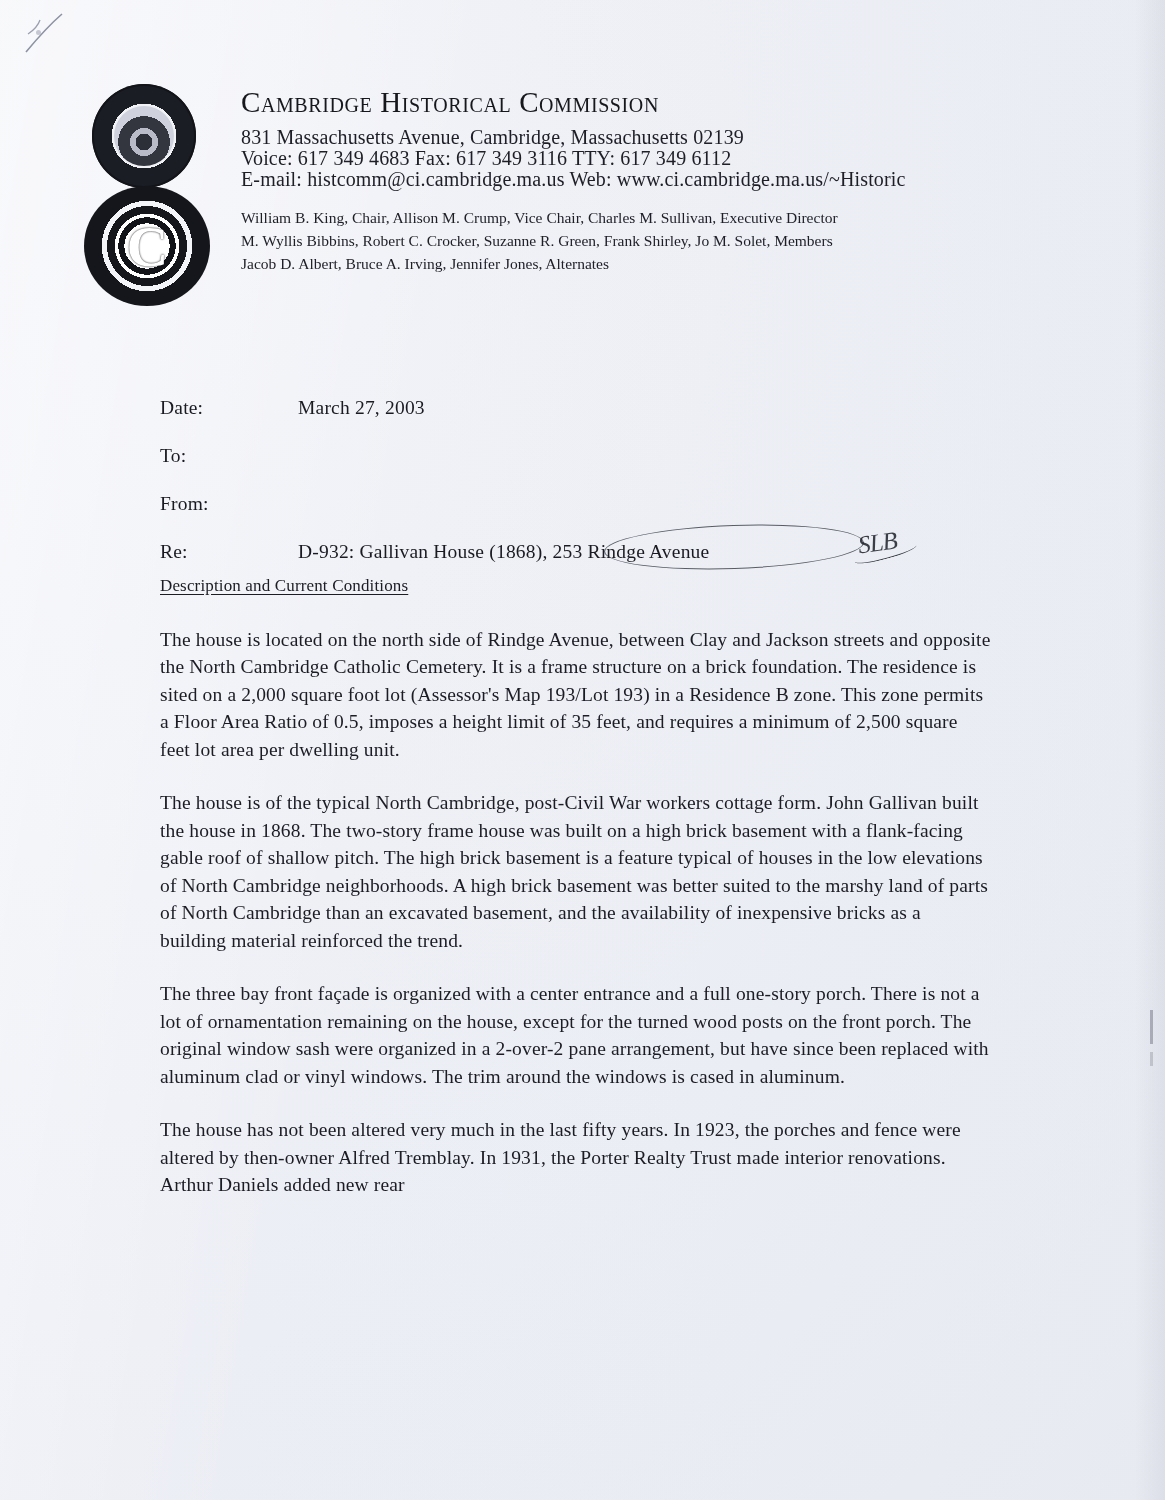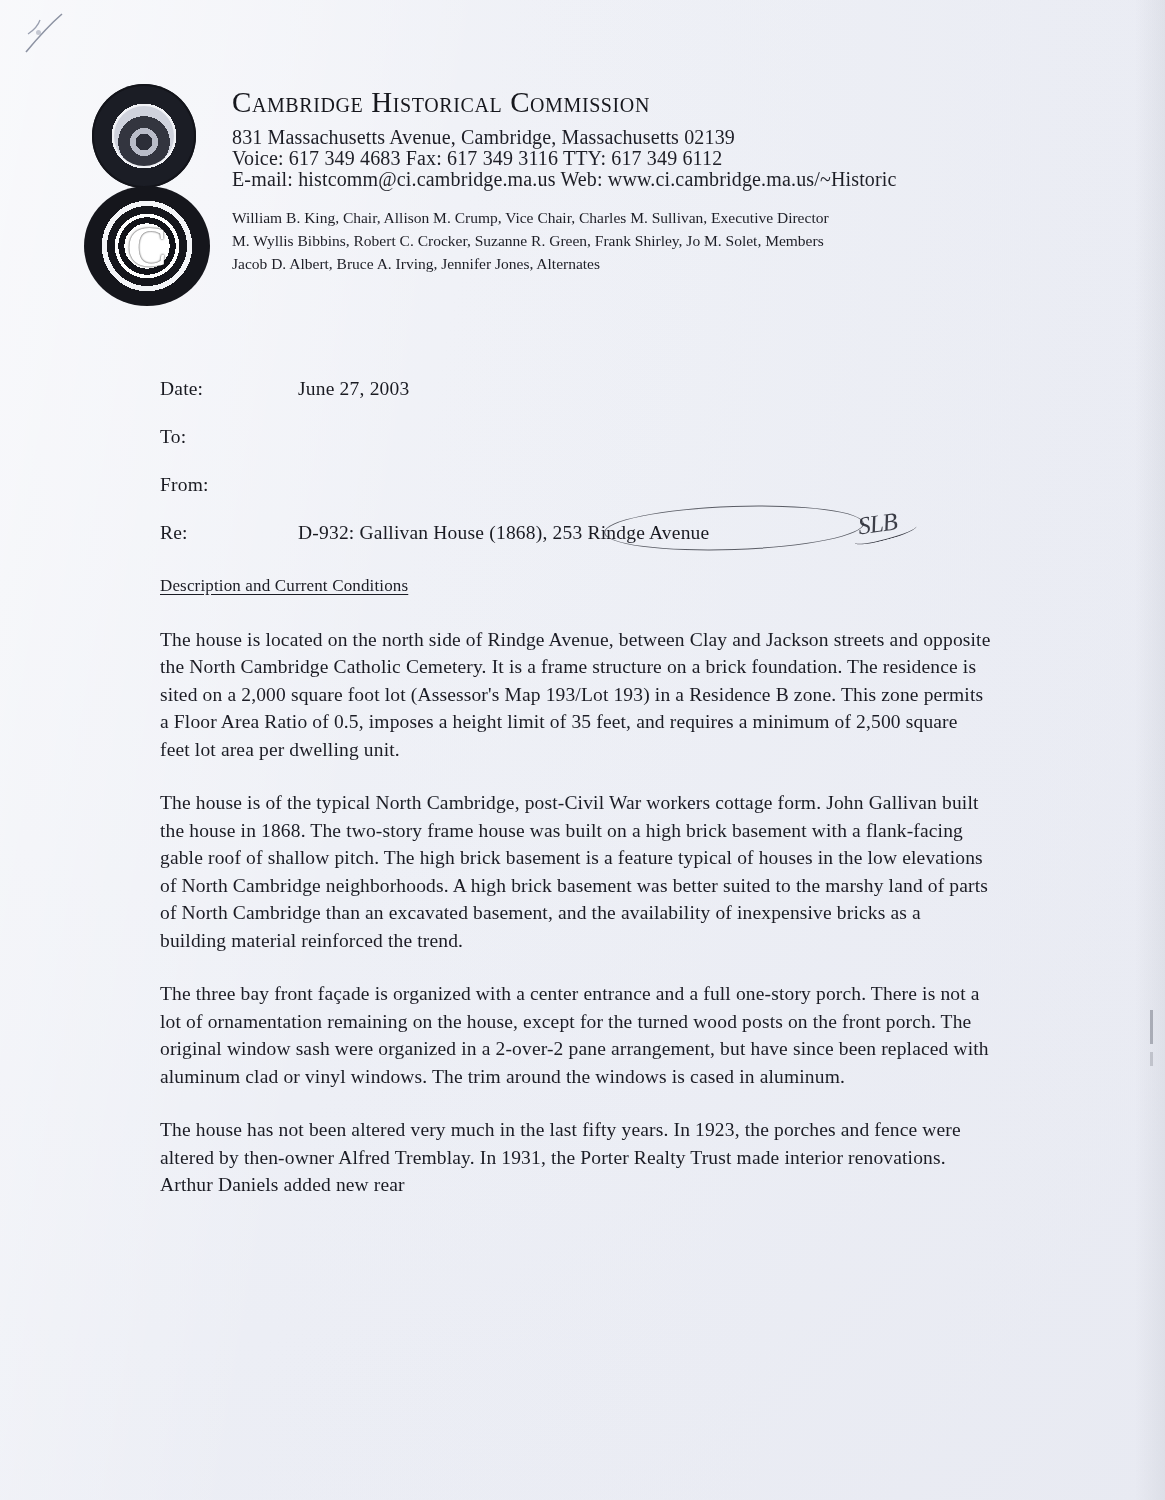--- a/index.html
+++ b/index.html
@@ -103,21 +103,21 @@
     color: #ffffff;
     font-family: "Liberation Serif", serif;
     font-size: 58px;
     font-weight: 700;
     letter-spacing: -1px;
     text-shadow: 0 0 2px #000;
   }
 
   .lh-text {
     position: absolute;
-    left: 148px;
+    left: 157px;
     top: 8px;
     width: 830px;
   }
   .org-title {
     font-family: "Liberation Serif", serif;
     font-size: 29px;
     letter-spacing: .6px;
     color: #16171d;
     margin: 0 0 8px 0;
     font-variant: small-caps;
@@ -135,21 +135,21 @@
     font-family: "Liberation Serif", serif;
     font-size: 15.5px;
     line-height: 23px;
     color: #1d1e26;
   }
 
   
   .memo {
     position: absolute;
     left: 160px;
-    top: 378px;
+    top: 397px;
     width: 830px;
     font-family: "Liberation Serif", serif;
   }
   .memo-row {
     display: flex;
     align-items: baseline;
     margin-bottom: 26px;
     font-size: 19.5px;
     color: #1a1b22;
     letter-spacing: .2px;
@@ -257,21 +257,21 @@
       <div class="lh-gap"></div>
       <div class="members-line">William B. King, Chair, Allison M. Crump, Vice Chair, Charles M. Sullivan, Executive Director</div>
       <div class="members-line">M. Wyllis Bibbins, Robert C. Crocker, Suzanne R. Green, Frank Shirley, Jo M. Solet, Members</div>
       <div class="members-line">Jacob D. Albert, Bruce A. Irving, Jennifer Jones, Alternates</div>
     </div>
   </div>
 
   <div class="memo">
     <div class="memo-row">
       <div class="memo-label">Date:</div>
-      <div class="memo-value">June 27, 2003</div>
+      <div class="memo-value">March 27, 2003</div>
     </div>
     <div class="memo-row">
       <div class="memo-label">To:</div>
     </div>
     <div class="memo-row">
       <div class="memo-label">From:</div>
     </div>
     <div class="memo-row">
       <div class="memo-label">Re:</div>
       <div class="memo-value">

